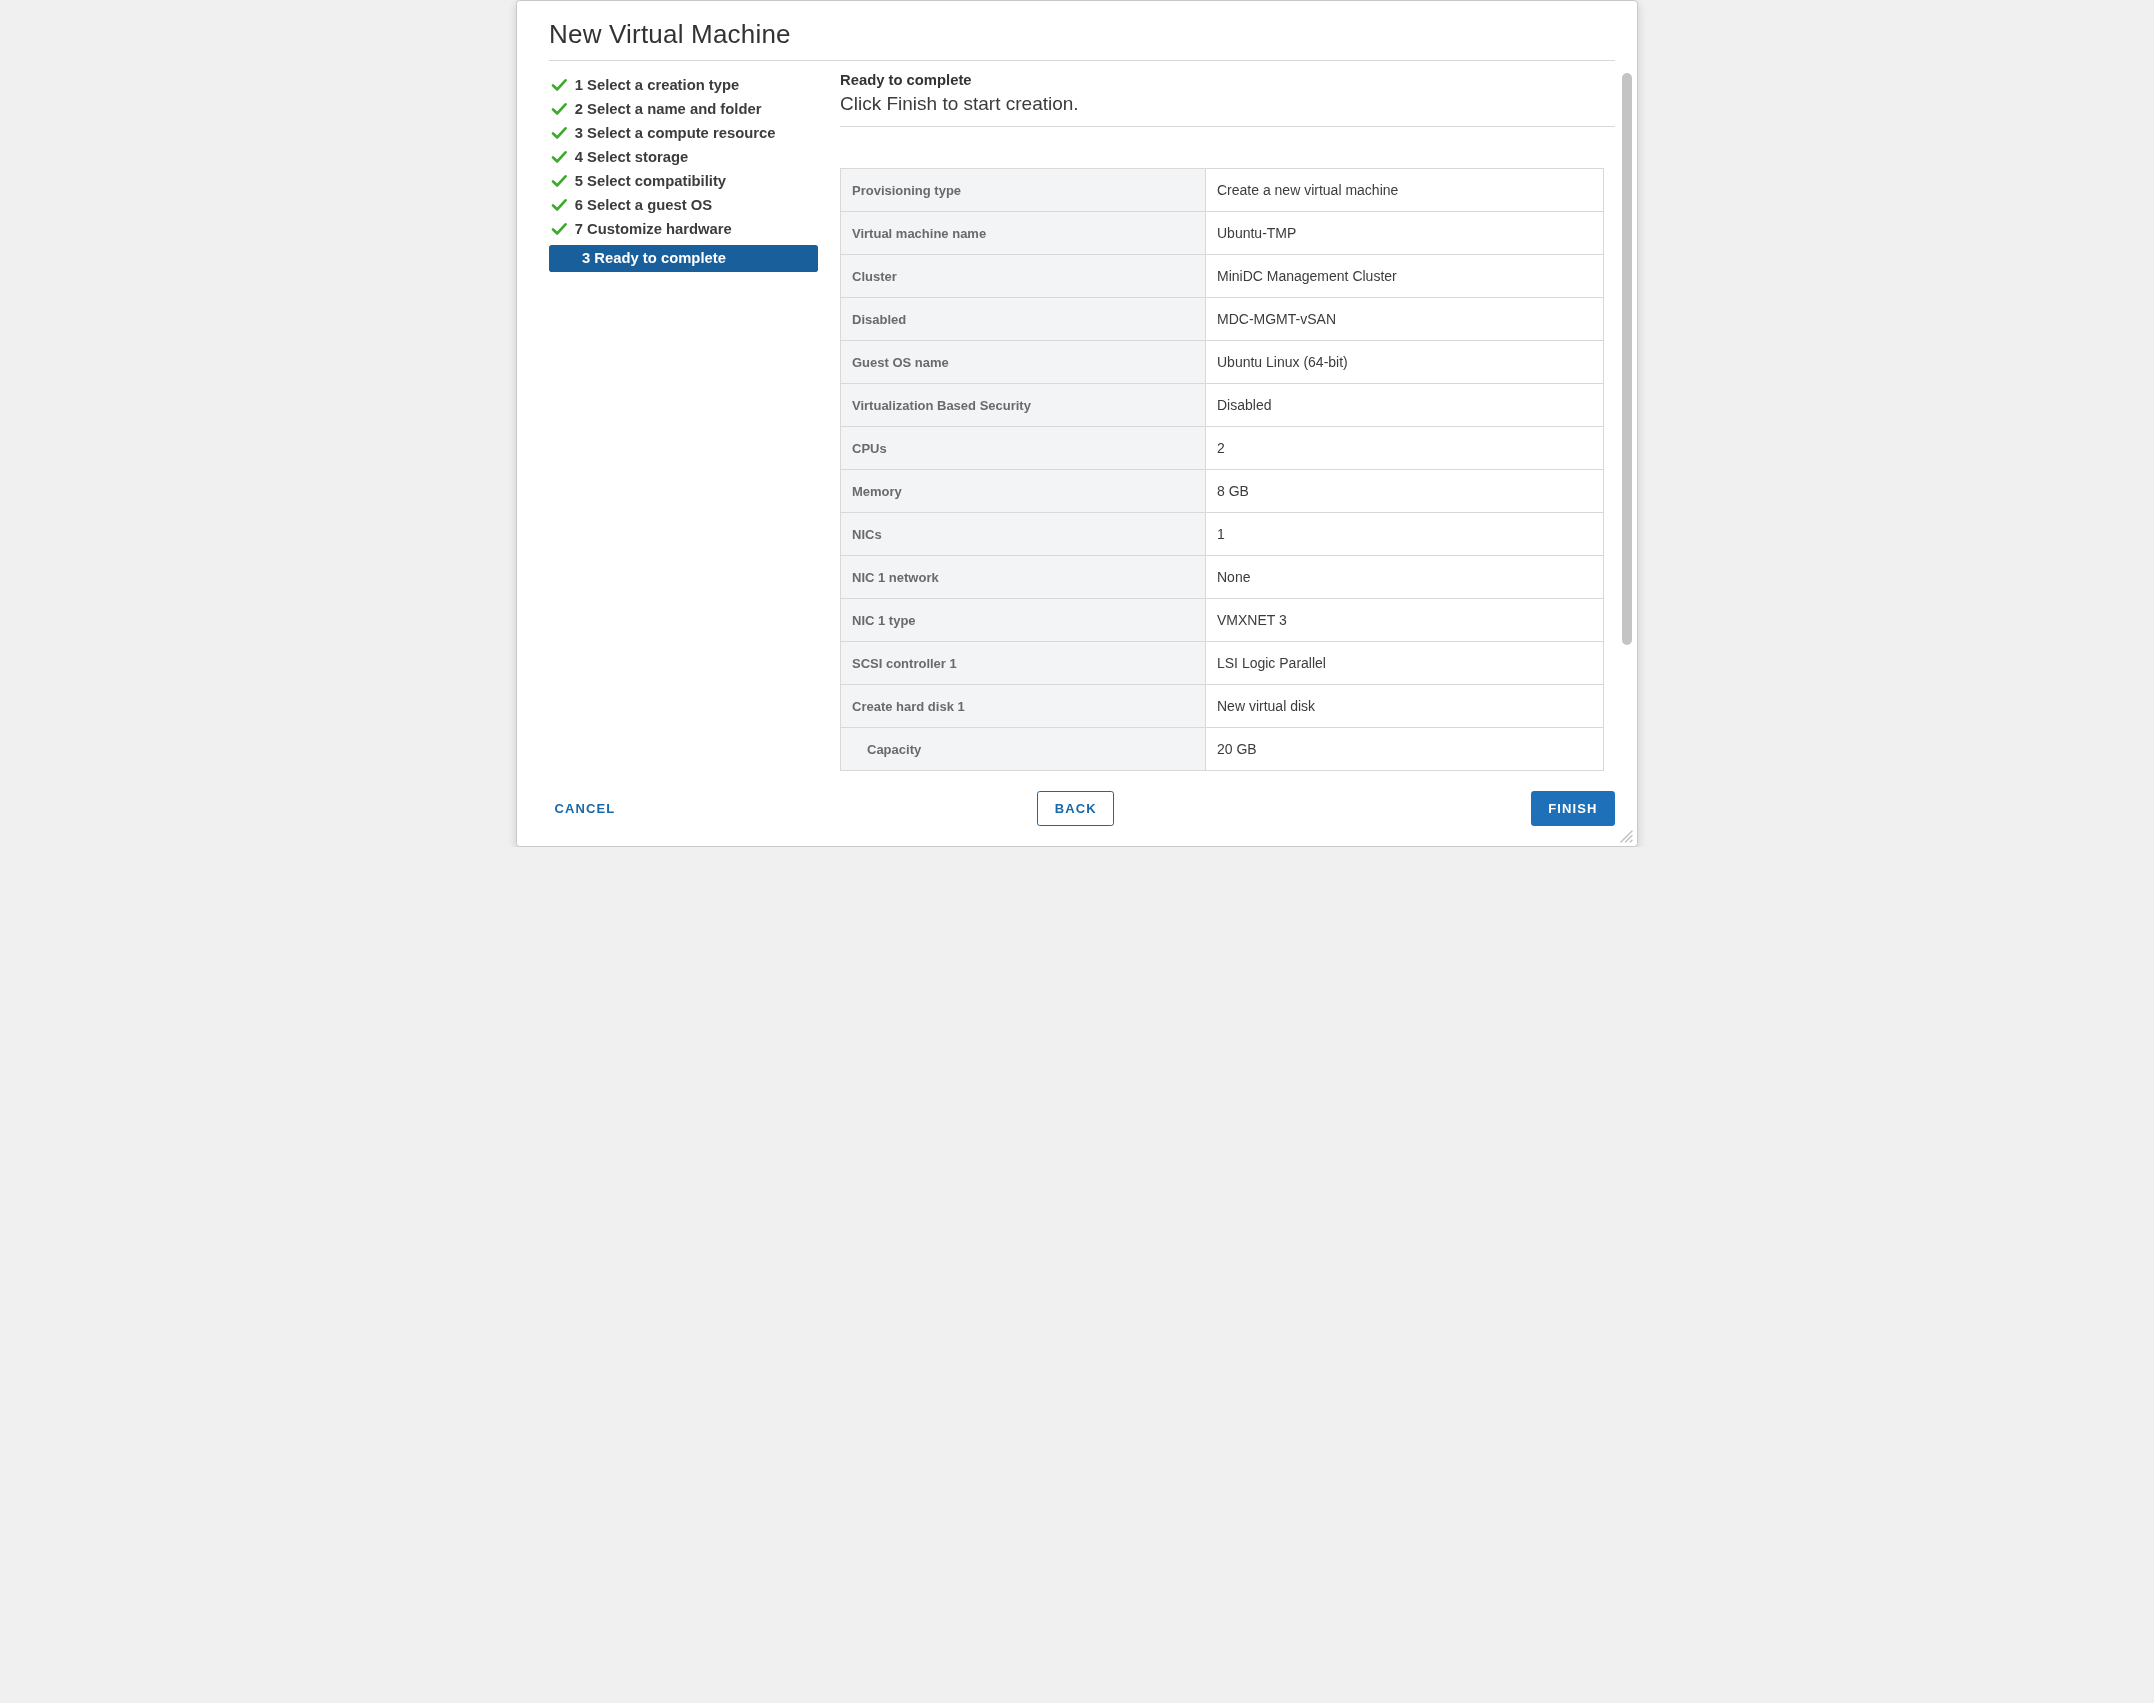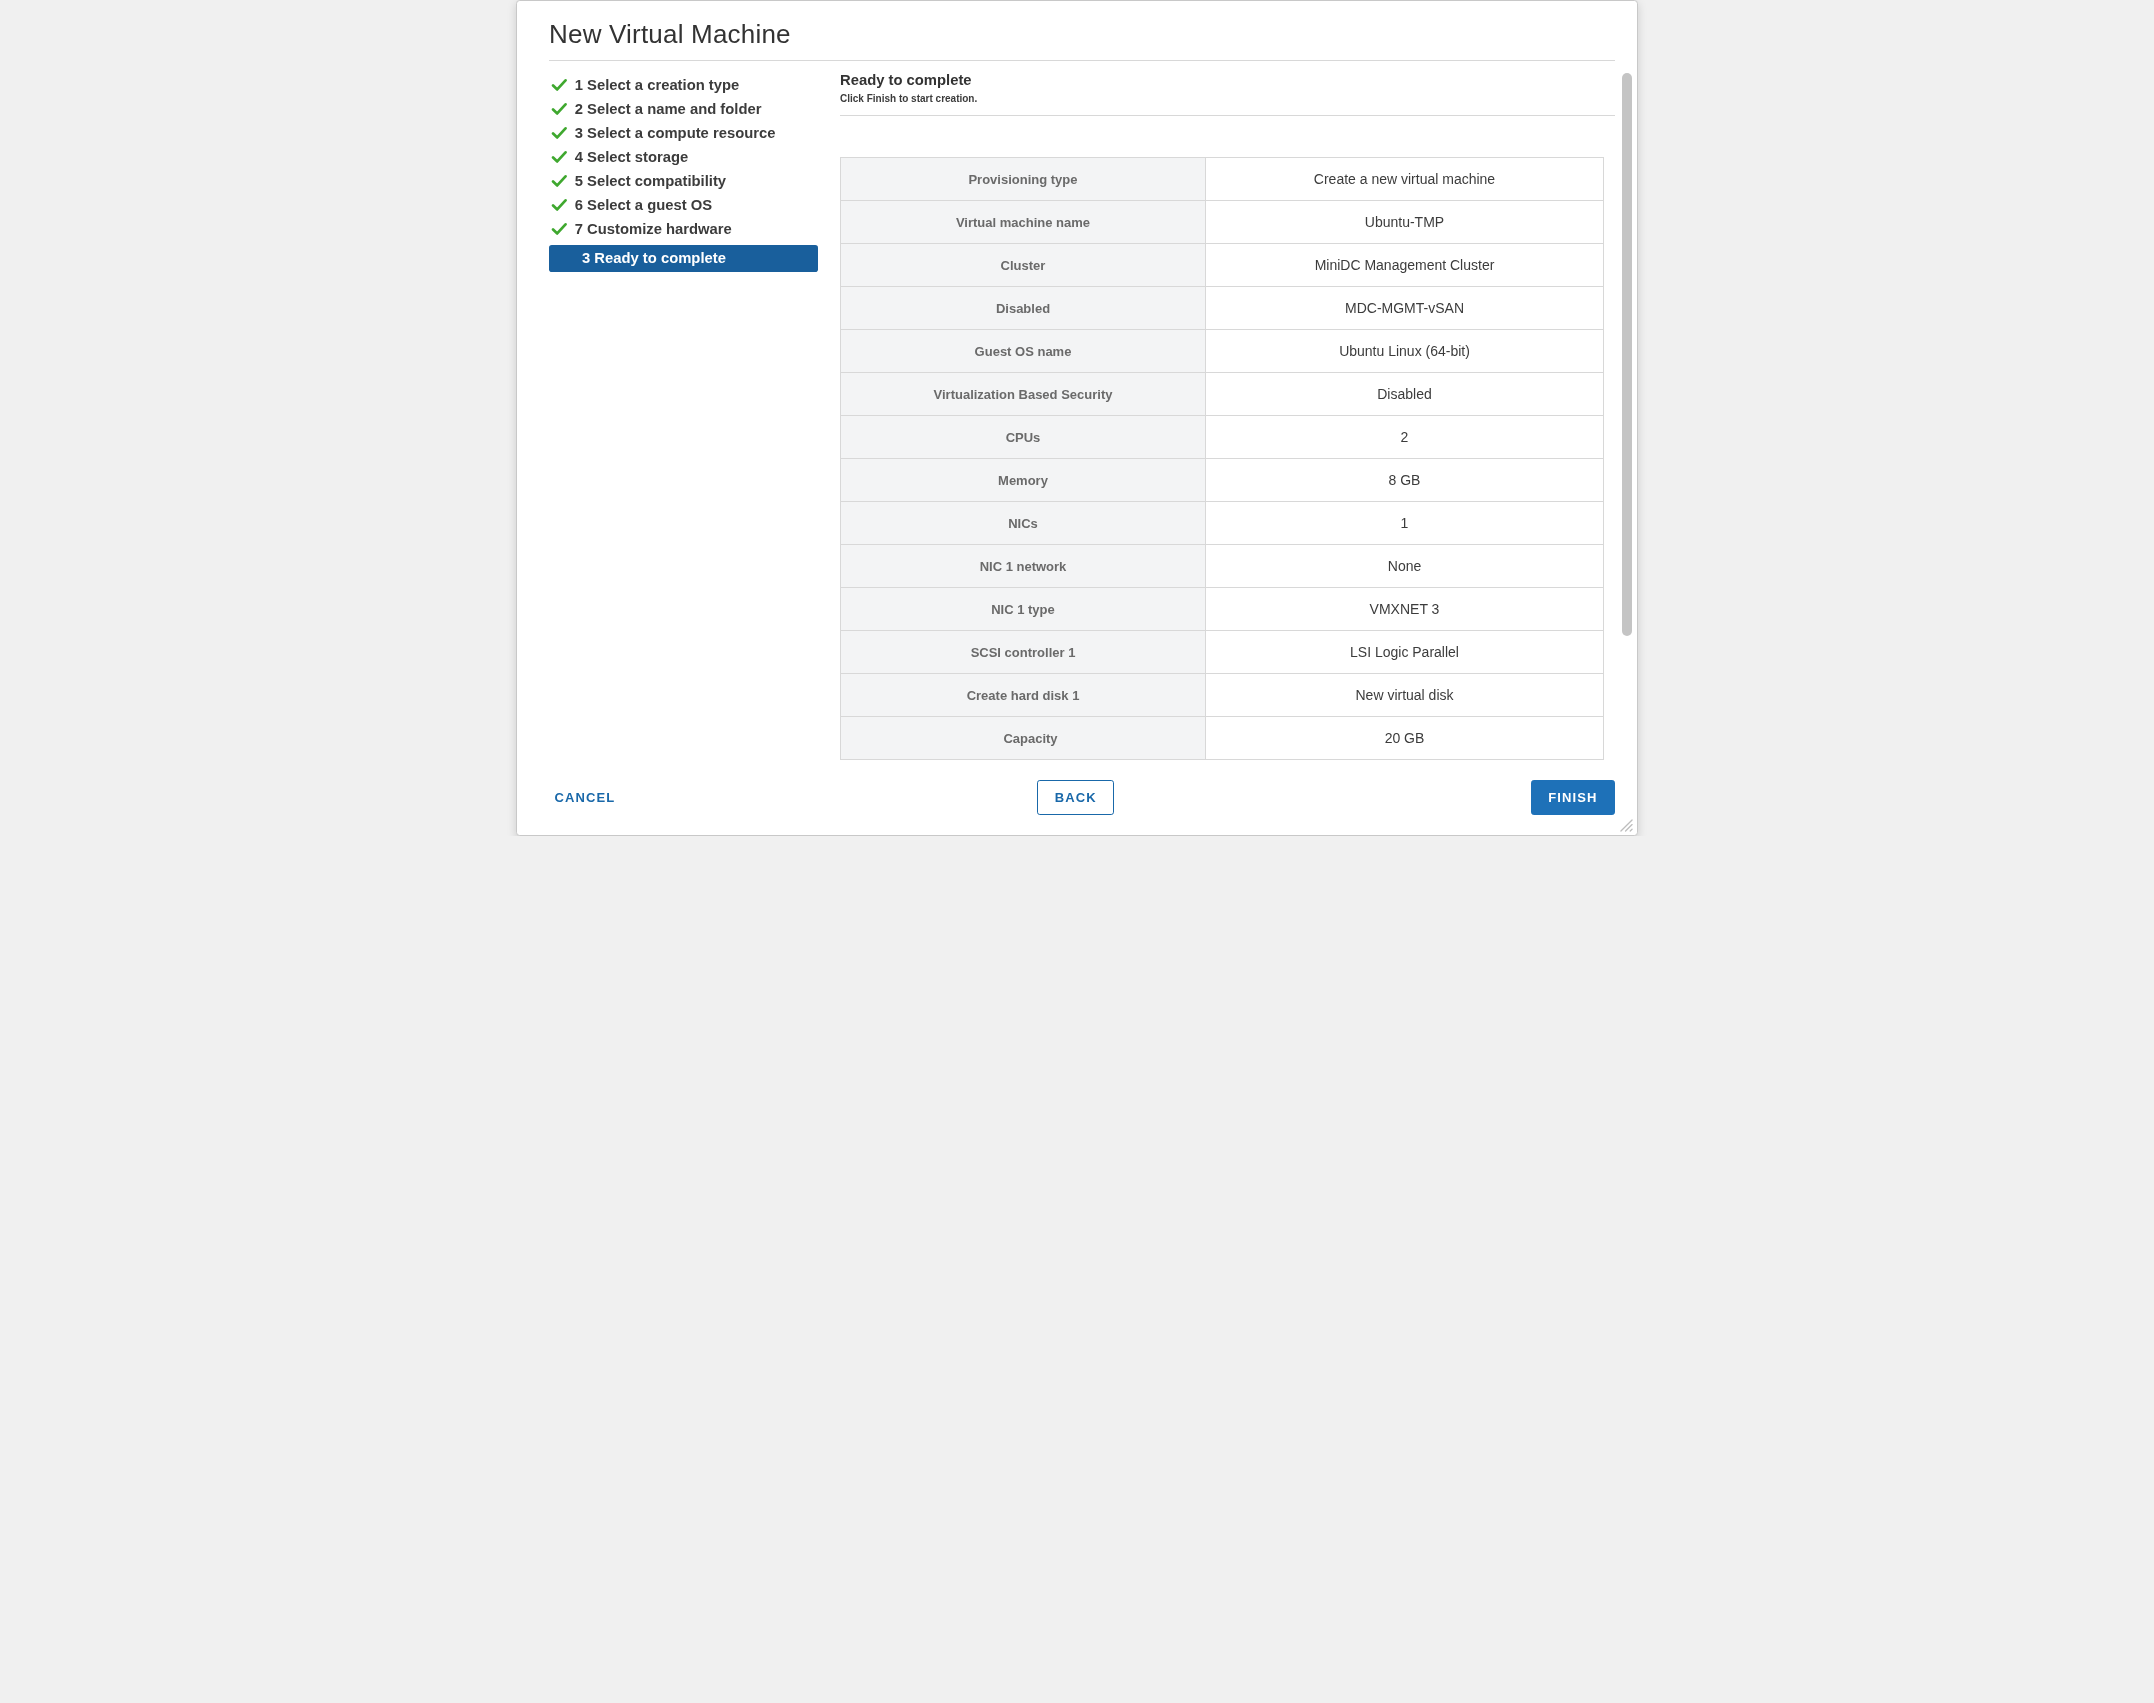--- a/index.html
+++ b/index.html
@@ -79,34 +79,33 @@
   .step-icon{width:16.6px;height:16.6px;display:flex;align-items:center;justify-content:center;flex:0 0 16.6px;}
   .step-icon svg{display:block;}
   .main{
     flex:1;
     min-width:0;
     display:flex;
     flex-direction:column;
   }
   .main-header{padding-bottom:11px;}
   .main-title{font-size:14.8px;font-weight:700;color:#333;margin:0 0 5.5px;}
-  .main-sub{font-size:10px;color:#3c3c3c;margin:0;font-weight:bold;}
+  .main-sub{font-size:19px;color:#3c3c3c;margin:0;}
   .main-rule{border:none;border-top:0.9px solid var(--border);margin:0;}
   .scroll{
     overflow-y:auto;
     max-height:713px;
     padding-right:11px;
   }
   .spacer-before-table{height:41px;}
   table.summary{
     width:100%;
     border-collapse:collapse;
     border:0.9px solid var(--border);
     table-layout:fixed;
-    text-align:center;
   }
   table.summary td{
     border:0.9px solid var(--border);
     padding:13px 11px;
     font-size:14px;
     vertical-align:middle;
   }
   table.summary td.k{
     width:365px;
     background:var(--header-row);

